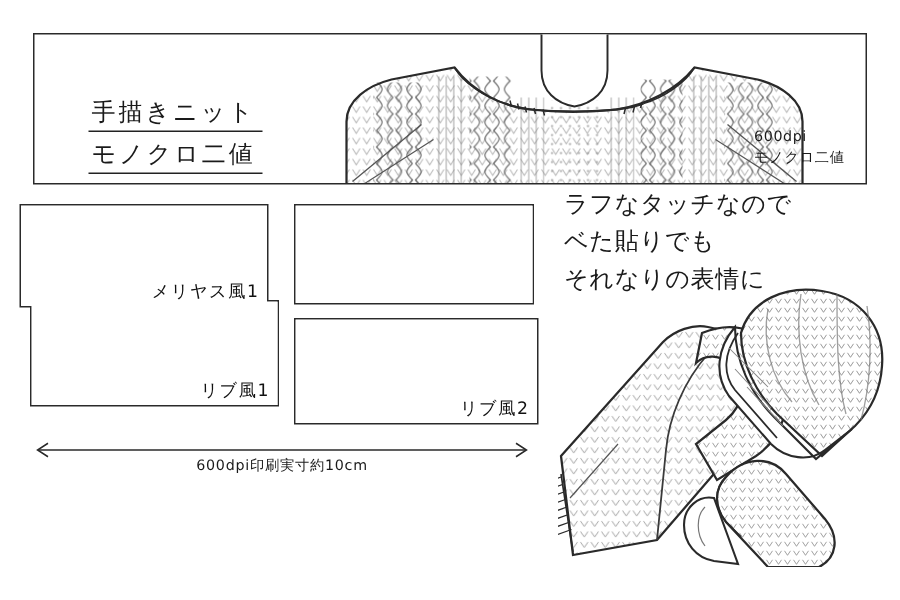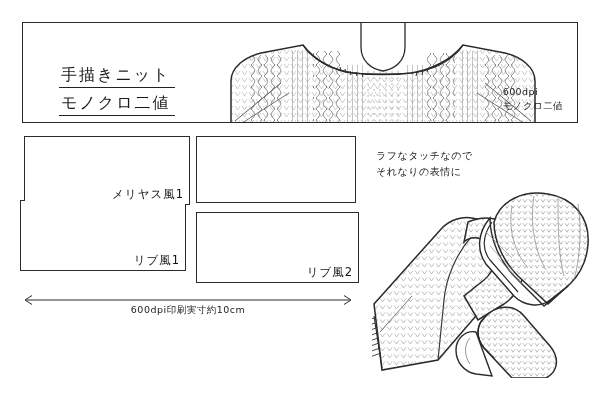--- a/index.html
+++ b/index.html
@@ -58,22 +58,22 @@
 
   
   .measure{position:absolute;left:20px;top:292px;width:336px;height:30px;}
   .measure-label{
     position:absolute;left:0;top:12px;width:336px;
     text-align:center;font-size:9.5px;letter-spacing:.5px;white-space:nowrap;
   }
 
   
   .annot{
-    position:absolute;left:376px;top:148px;
-    font-size:10px;line-height:1.55;letter-spacing:.5px;
+    position:absolute;left:376px;top:124px;
+    font-size:16px;line-height:1.55;letter-spacing:.5px;
   }
   .annot div{white-space:nowrap;}
 
   
   .illus{position:absolute;}
 </style>
 </head>
 <body>
 
 <div id="sheet">
@@ -139,21 +139,21 @@
       <div class="title-line">手描きニット</div><br>
       <div class="title-line">モノクロ二値</div>
     </div>
 
     <div class="dpi-note">
       <div>600dpi</div>
       <div>モノクロ二値</div>
     </div>
   </div>
 
-  <div class="swatch" style="left:24px;top:136px;width:166px;height:69px;text-align:center;">
+  <div class="swatch" style="left:13px;top:136px;width:166px;height:69px;text-align:center;">
     <svg class="sw-tex" width="166" height="67" viewBox="0 0 166 67" preserveAspectRatio="none">
       <defs>
         <pattern id="st1" width="9" height="9" patternUnits="userSpaceOnUse">
           <path d="M1.5 1.5 L4.5 6 L7.5 1.5" fill="none" stroke="#6f6f6f" stroke-width="0.85"></path>
           <path d="M6 6 L9 10.5" fill="none" stroke="#9a9a9a" stroke-width="0.5"></path>
         </pattern>
         <linearGradient id="fade1" x1="0" y1="0" x2="0" y2="1">
           <stop offset="0%" stop-color="#000" stop-opacity=".95"></stop>
           <stop offset="55%" stop-color="#000" stop-opacity=".6"></stop>
           <stop offset="100%" stop-color="#000" stop-opacity=".82"></stop>
@@ -245,20 +245,21 @@
     <svg width="336" height="14" viewBox="0 0 336 14">
       <line x1="6" y1="7" x2="330" y2="7" stroke="#2a2a2a" stroke-width="1"></line>
       <path d="M12 2.5 L5 7 L12 11.5" fill="none" stroke="#2a2a2a" stroke-width="1"></path>
       <path d="M324 2.5 L331 7 L324 11.5" fill="none" stroke="#2a2a2a" stroke-width="1"></path>
     </svg>
     <div class="measure-label">600dpi印刷実寸約10cm</div>
   </div>
 
   <div class="annot">
     <div>ラフなタッチなので</div>
+    <div>ベた貼りでも</div>
     <div>それなりの表情に</div>
   </div>
 
   <svg class="illus" style="left:372px;top:192px;" width="224" height="186" viewBox="0 0 224 186">
     <defs>
       <pattern id="vkn2" width="7" height="7" patternUnits="userSpaceOnUse">
         <path d="M1 1.4 L3.5 5 L6 1.4" fill="none" stroke="#8a8a8a" stroke-width="0.62"></path>
       </pattern>
       <pattern id="vkn3" width="6" height="6" patternUnits="userSpaceOnUse">
         <path d="M1 1.2 L3 4.2 L5 1.2" fill="none" stroke="#7b7b7b" stroke-width="0.6"></path>

